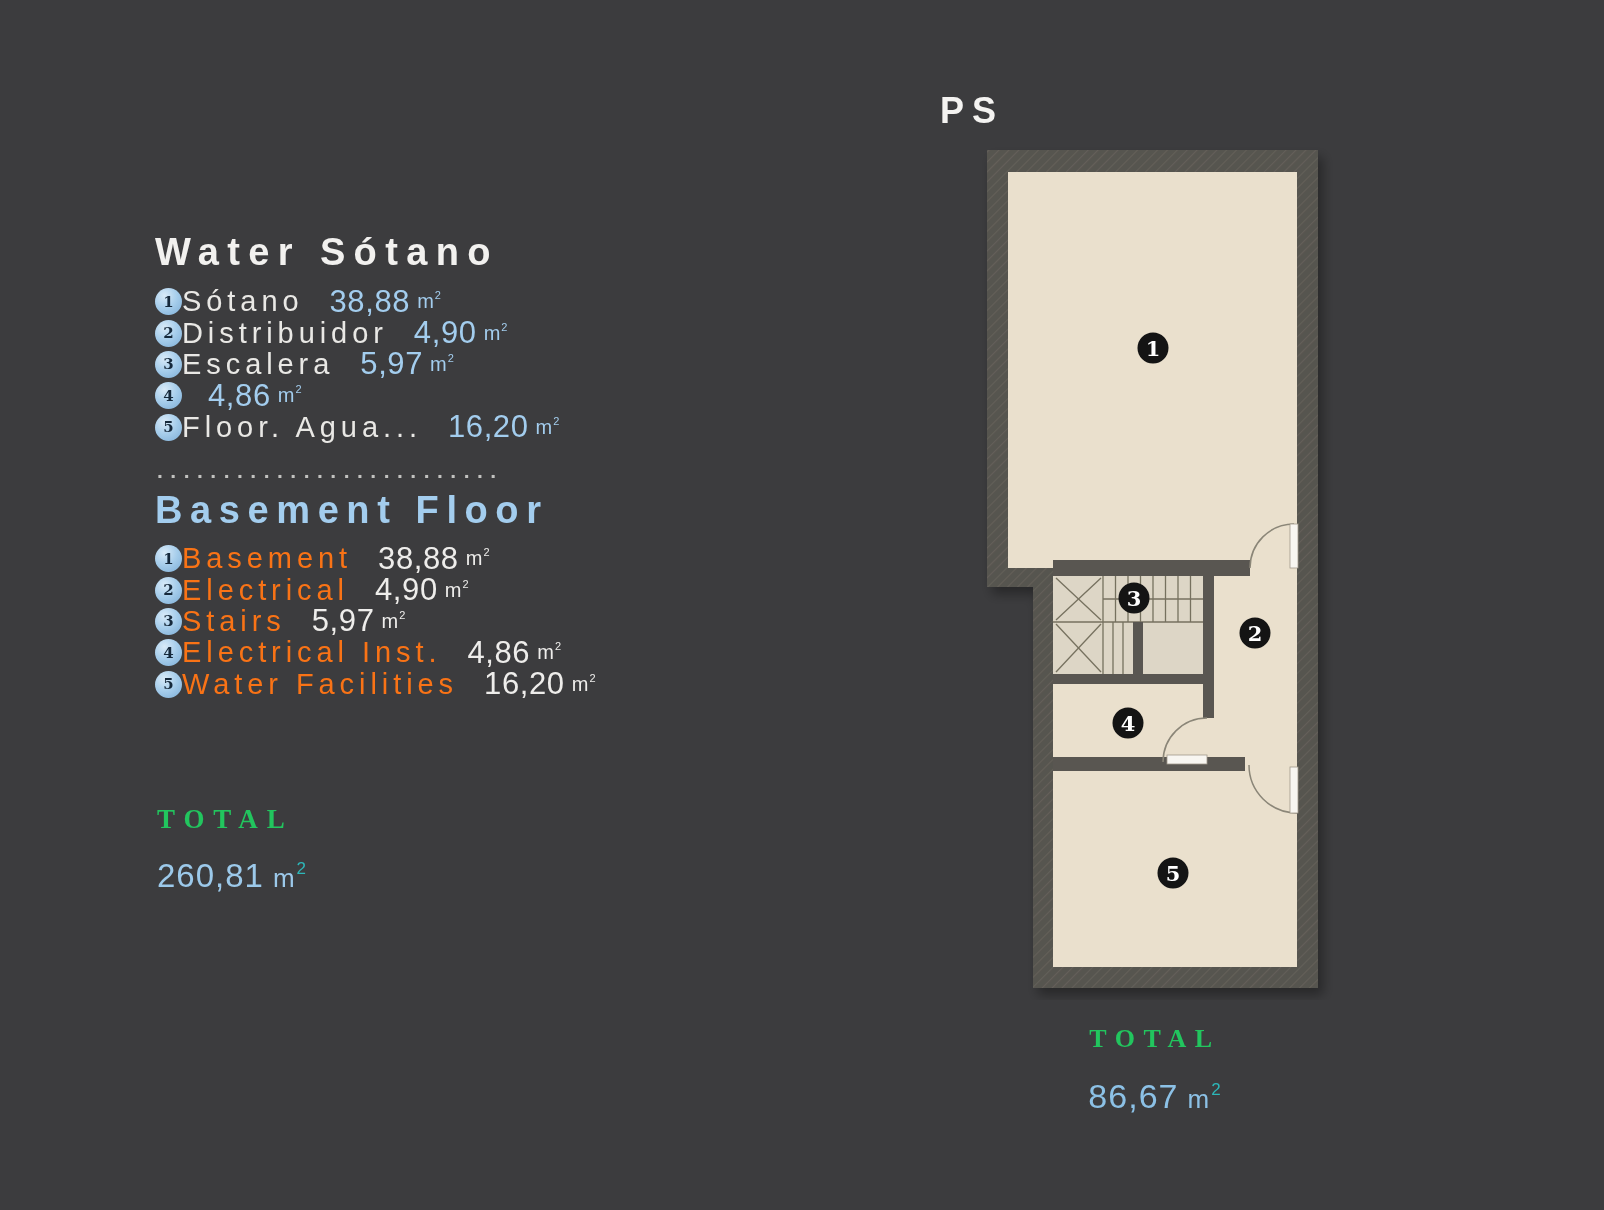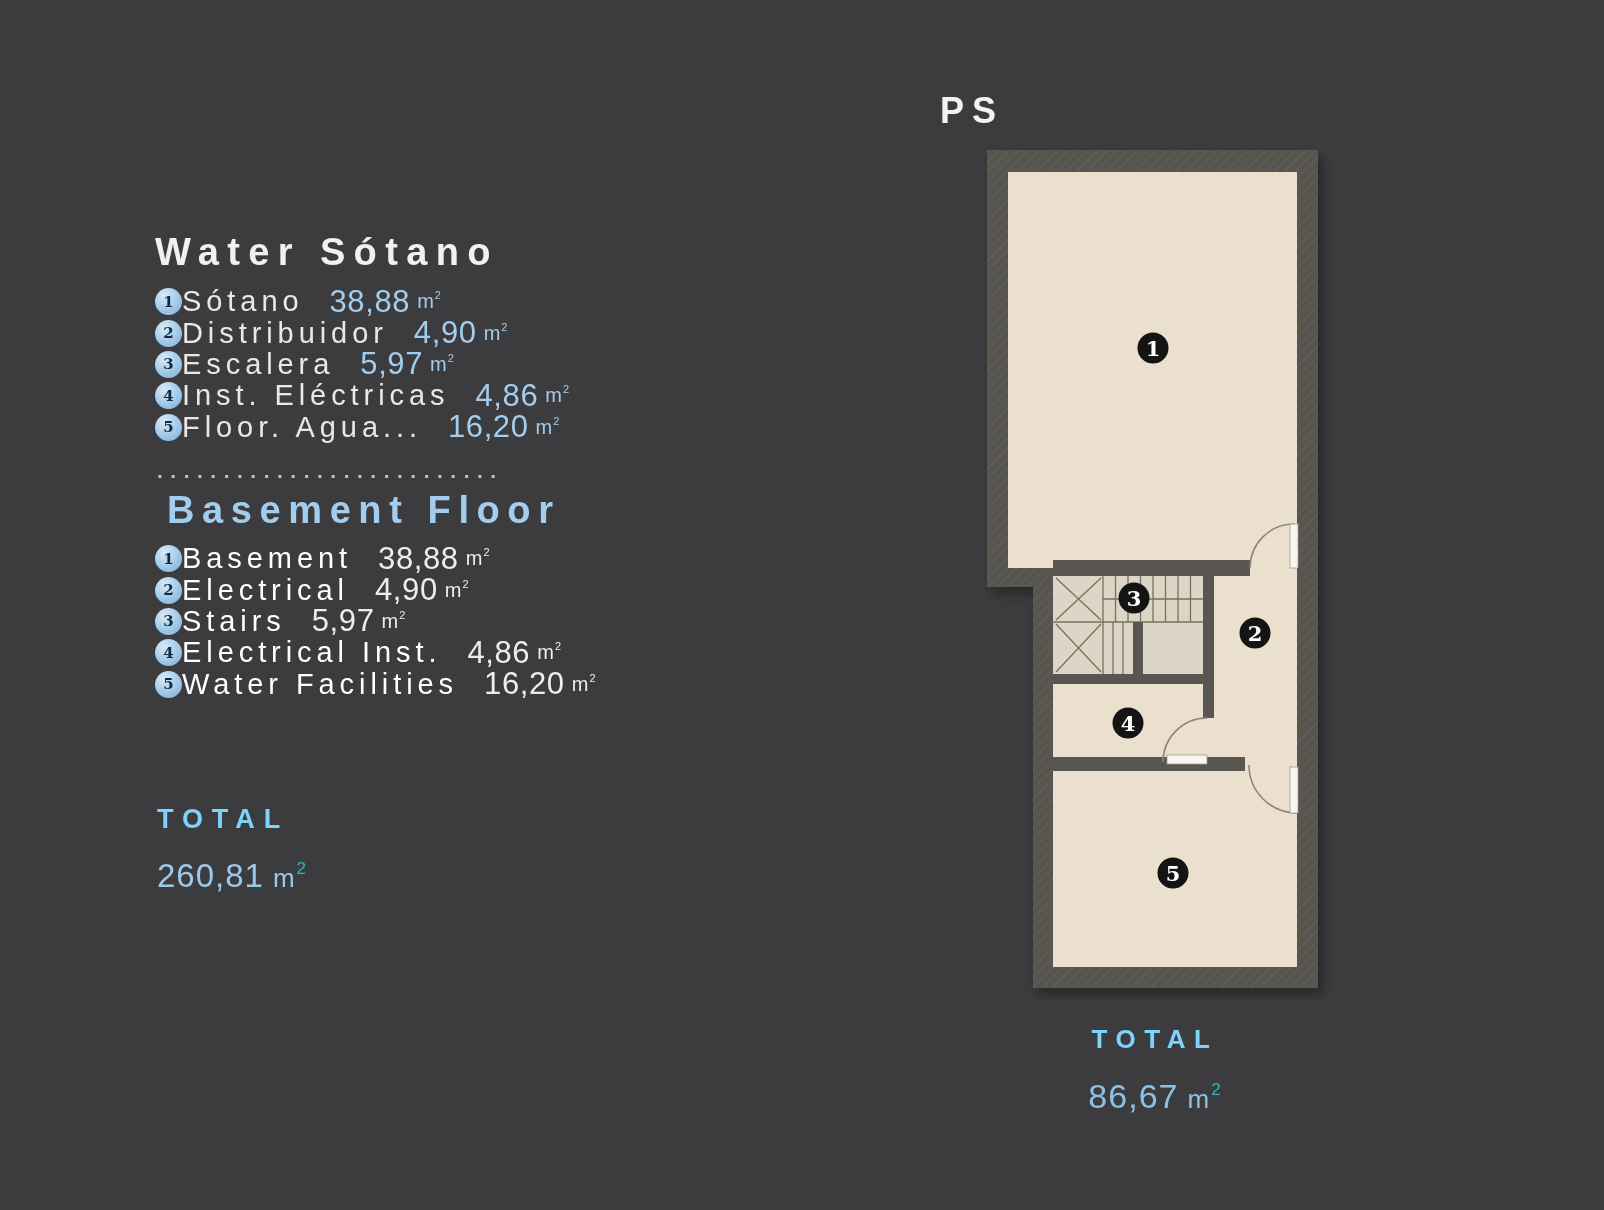--- a/index.html
+++ b/index.html
@@ -11,43 +11,43 @@
     overflow:hidden;
   }
   
   .legend{position:absolute;left:155px;top:231px;width:620px;}
   .title-es{
     font-size:38px;font-weight:bold;color:#f2f1ef;
     letter-spacing:.22em;line-height:42px;margin:0 0 13px 0;white-space:nowrap;
   }
   .title-en{
     font-size:38px;font-weight:bold;color:#a3cdee;
-    letter-spacing:.20em;line-height:42px;margin:2px 0 12px 12px;white-space:nowrap;
+    letter-spacing:.20em;line-height:42px;margin:2px 0 12px 0;white-space:nowrap;
   }
   .row{display:flex;align-items:center;height:31.4px;white-space:nowrap;}
   .badge{
     width:27px;height:27px;border-radius:50%;flex:0 0 27px;
     background:radial-gradient(circle at 35% 28%, #d8eaf8 0%, #a6cdeb 48%, #7cadd6 100%);
     display:flex;align-items:center;justify-content:center;
     font-family:"DejaVu Serif", serif;font-weight:bold;font-size:15px;color:#16293b;
   }
   .lbl{font-size:29px;letter-spacing:.17em;color:#e9e8e5;}
   .val{margin-left:26px;font-size:31px;letter-spacing:.02em;}
   .unit{font-size:20px;margin-left:7px;}
   .sup{font-size:11px;position:relative;top:-9px;margin-left:1px;}
   .es .val,.es .unit,.es .sup{color:#a3cdee;}
-  .en .lbl{color:#ffffff;}
+  .en .lbl{color:#f97316;}
   .en .val,.en .unit,.en .sup{color:#eeedeb;}
   .dots{
     margin:16px 0 6px 2px;height:24px;line-height:24px;
     color:#c2c2c0;font-size:21px;font-weight:bold;letter-spacing:7.5px;
   }
   
   .total-left{position:absolute;left:157px;top:804px;}
-  .total-label{font-size:27px;font-weight:bold;letter-spacing:.33em;color:#7dd3fc;line-height:30px;}
+  .total-label{font-size:27px;font-weight:bold;letter-spacing:.33em;color:#22c55e;line-height:30px;font-family:Liberation Serif, serif;}
   .total-value{margin-top:24px;font-size:33px;color:#9cc9ea;letter-spacing:.03em;line-height:36px;}
   .total-value .u{font-size:26px;margin-left:9px;}
   .total-value .t-sup{font-size:17px;color:#2db7b9;position:relative;top:-13px;margin-left:1px;}
   
   .ps-title{
     position:absolute;left:940px;top:90px;width:430px;text-align:left;
     font-size:36px;font-weight:bold;letter-spacing:.22em;color:#f4f3f1;
   }
   .plan-svg{position:absolute;left:940px;top:140px;width:430px;height:860px;}
   .plan-total{position:absolute;left:940px;top:1024px;width:430px;text-align:center;}
@@ -73,21 +73,20 @@
     <span class="unit"><span>m</span><span class="sup">2</span></span>
   </div>
   <div class="row es">
     <span class="badge">3</span>
     <span class="lbl">Escalera</span>
     <span class="val">5,97</span>
     <span class="unit"><span>m</span><span class="sup">2</span></span>
   </div>
   <div class="row es">
     <span class="badge">4</span>
-    <span class="lbl">Inst. Eléctricas</span>
     <span class="val">4,86</span>
     <span class="unit"><span>m</span><span class="sup">2</span></span>
   </div>
   <div class="row es">
     <span class="badge">5</span>
     <span class="lbl">Floor. Agua...</span>
     <span class="val">16,20</span>
     <span class="unit"><span>m</span><span class="sup">2</span></span>
   </div>
 

